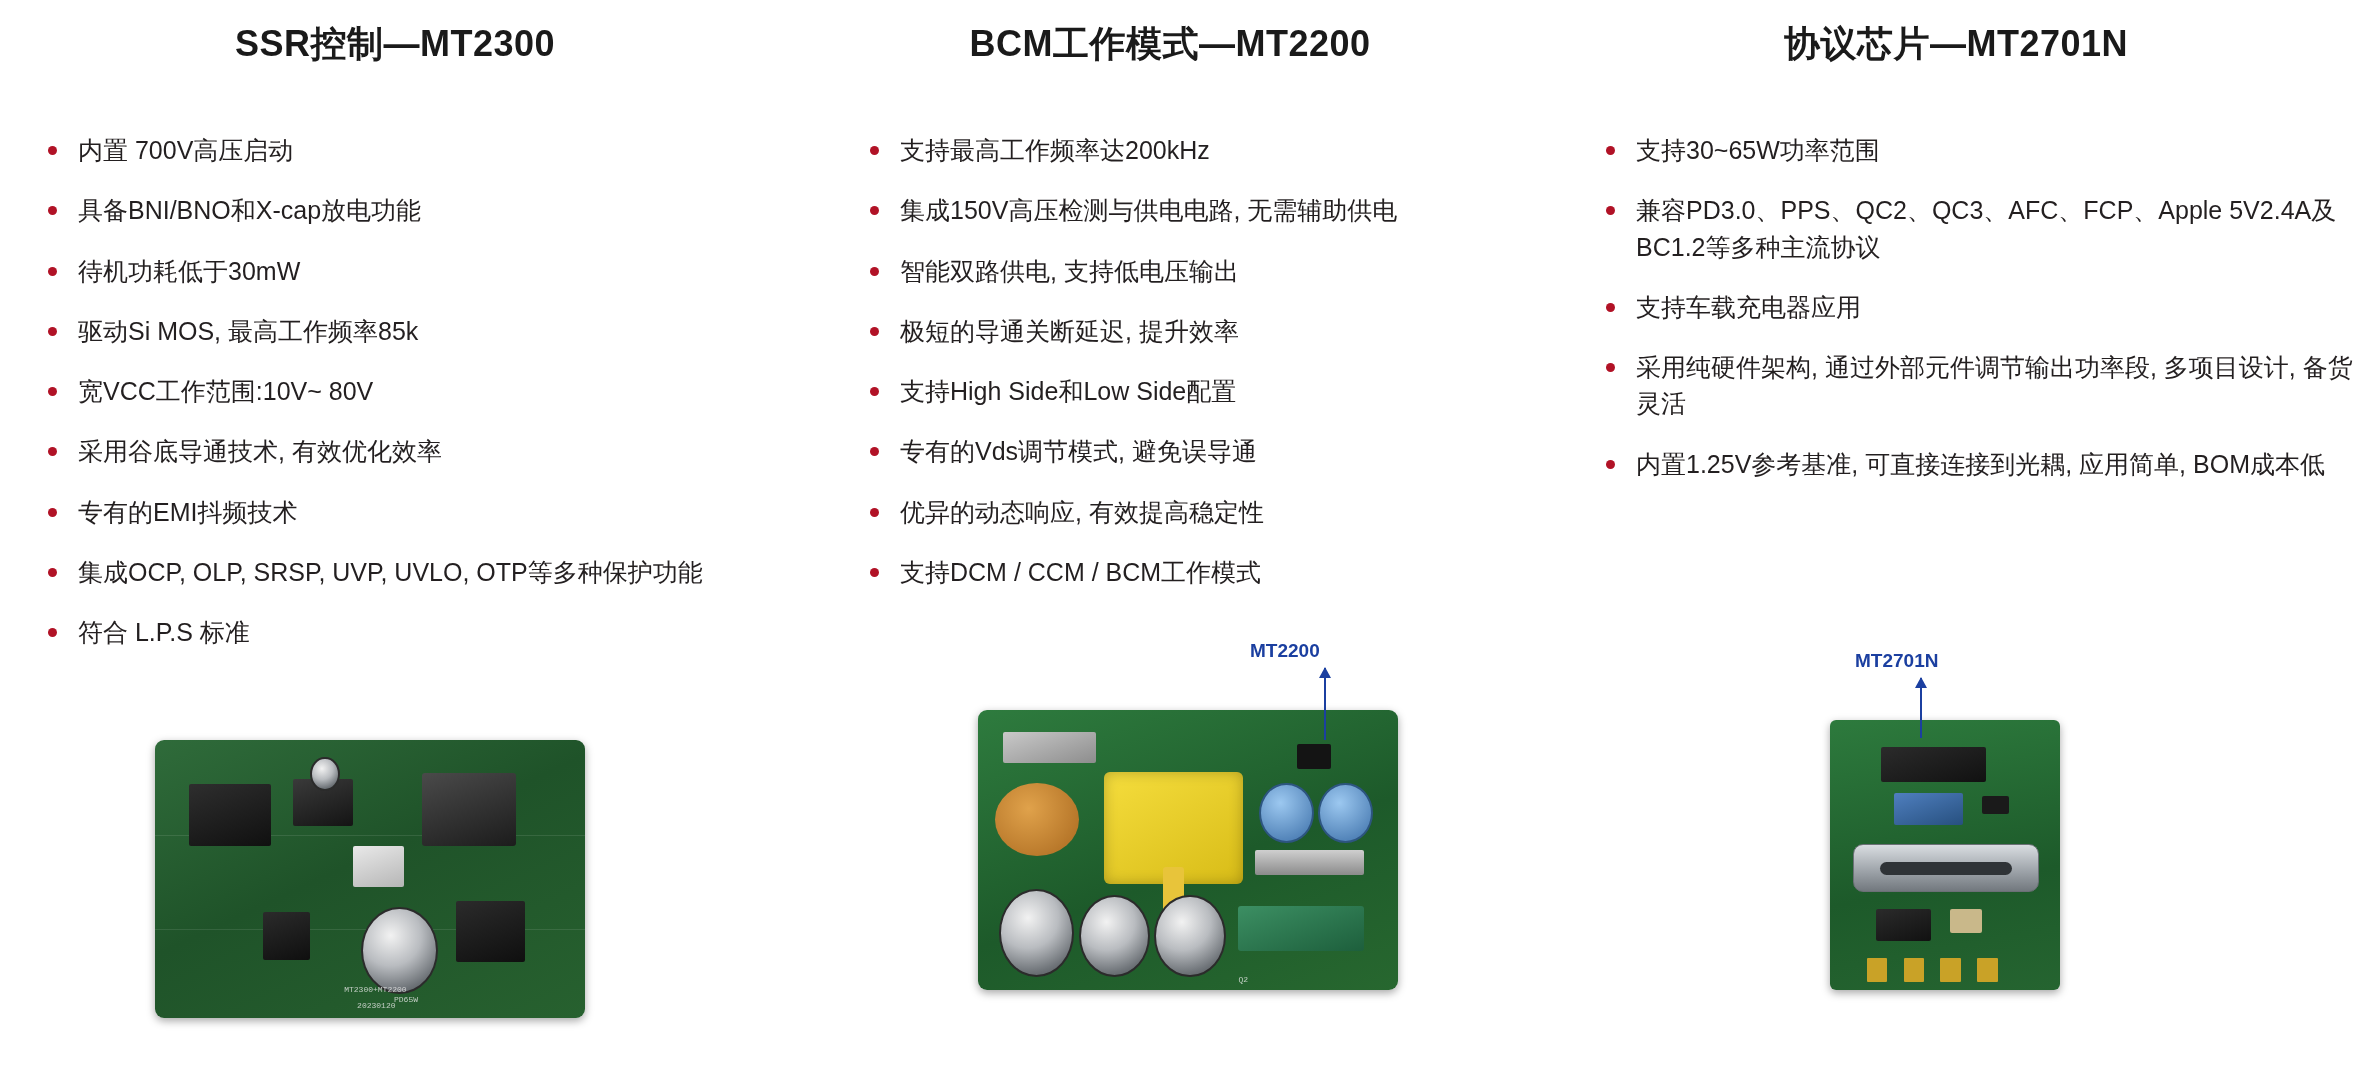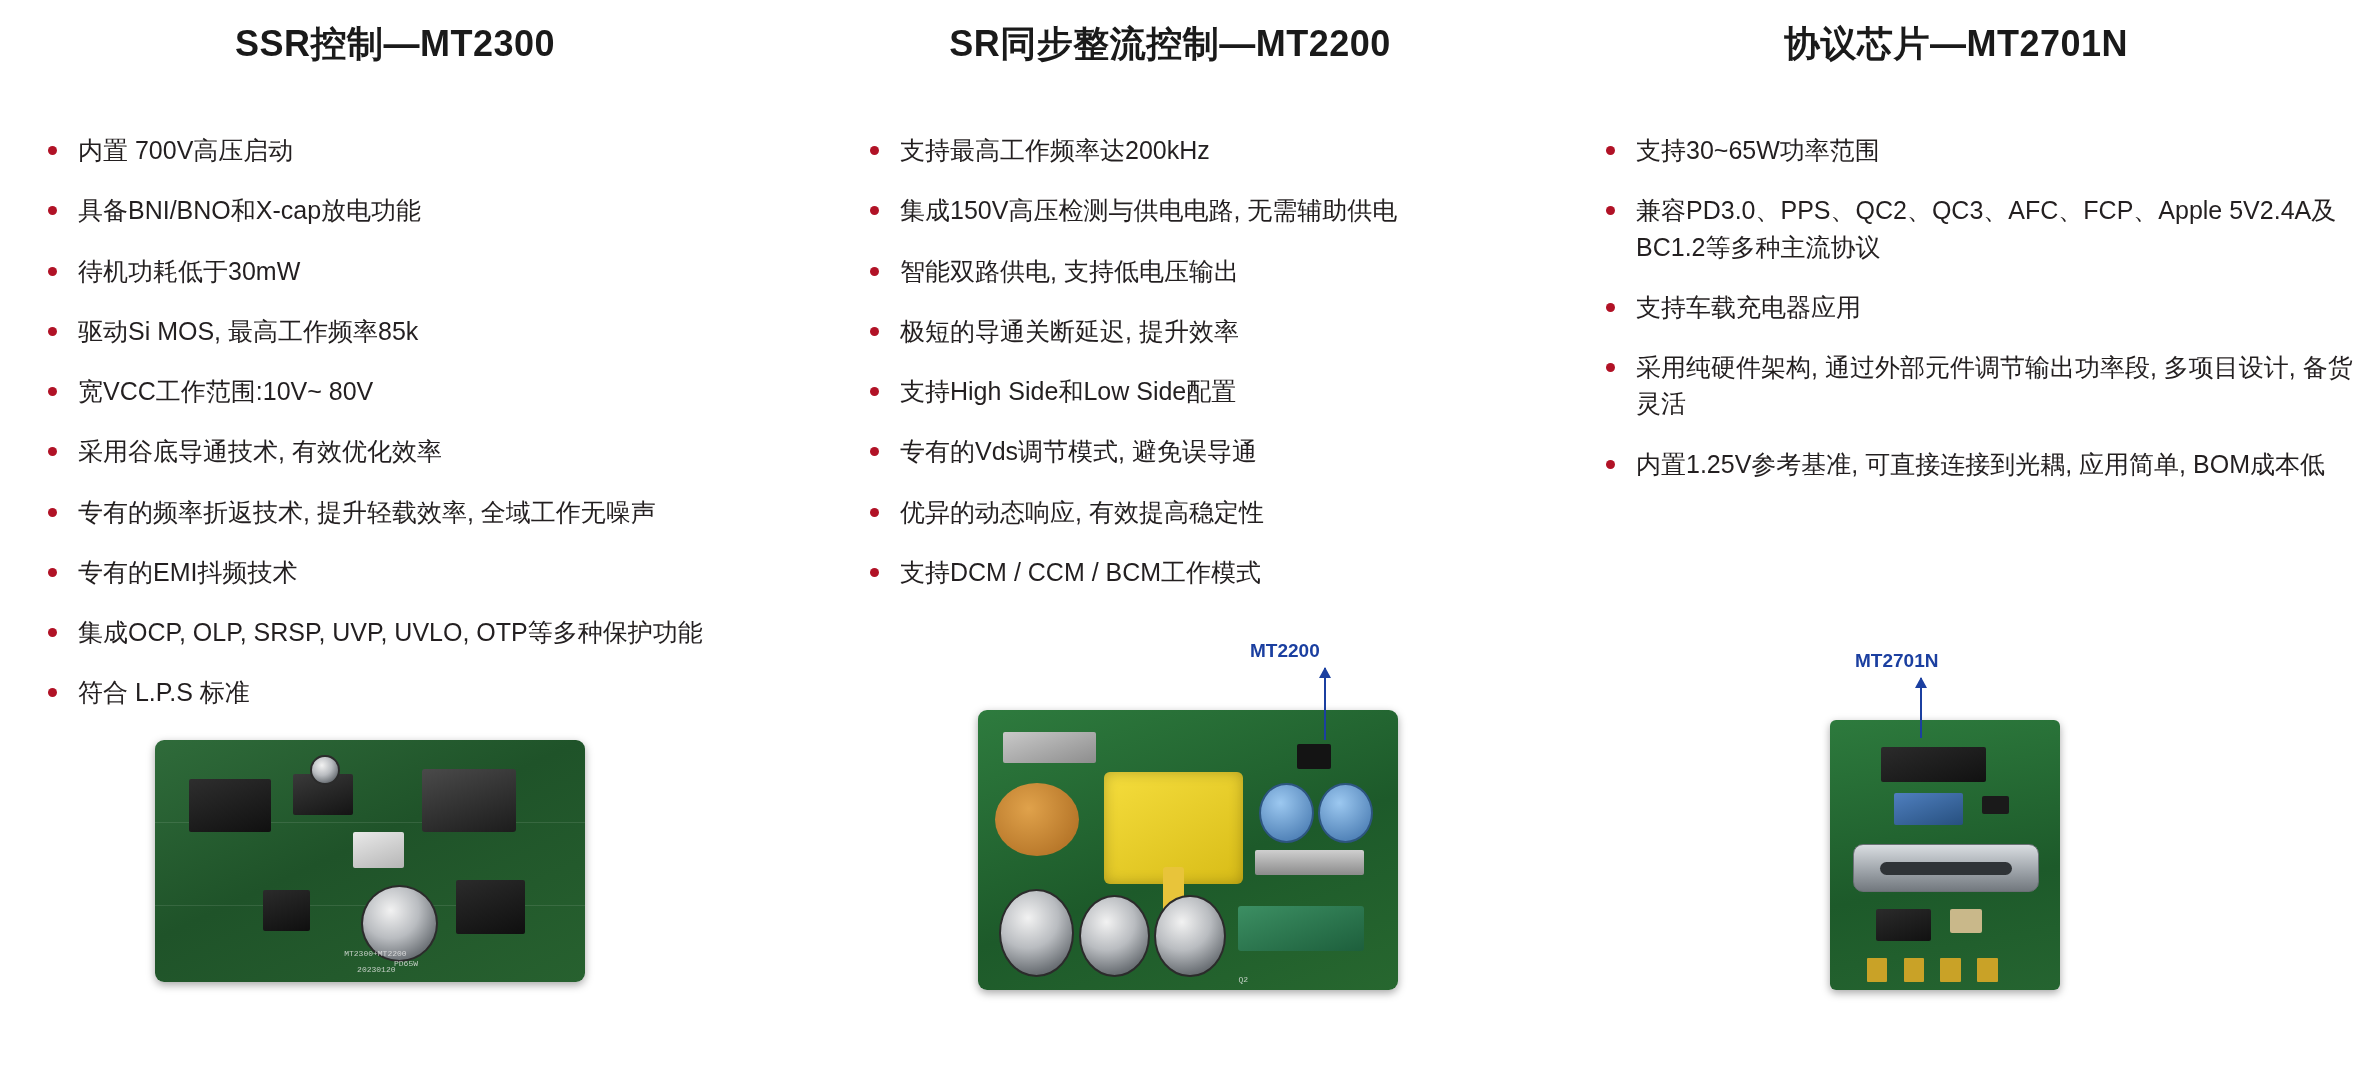--- a/index.html
+++ b/index.html
@@ -51,21 +51,21 @@
     content:"";
     position:absolute;
     left:8px;top:14px;
     width:9px;height:9px;
     border-radius:50%;
     background:#b11226;
   }
 
   
   .board-wrap{position:absolute;}
-  #board1{left:155px;top:740px;width:430px;height:242px;}
+  #board1{left:155px;top:740px;width:430px;height:278px;}
   #board2{left:930px;top:710px;width:420px;height:280px;margin-left:48px;}
   #board3{left:1830px;top:720px;width:230px;height:270px;}
 
   .callout{
     position:absolute;
     color:#1b3fa0;
     font-size:19px;
     font-weight:700;
     white-space:nowrap;
   }
@@ -108,29 +108,28 @@
 
   <div class="col" id="col1">
     <div class="col-title">SSR控制—MT2300</div>
     <ul class="bullets">
       <li>内置 700V高压启动</li>
       <li>具备BNI/BNO和X-cap放电功能</li>
       <li>待机功耗低于30mW</li>
       <li>驱动Si MOS, 最高工作频率85k</li>
       <li>宽VCC工作范围:10V~ 80V</li>
       <li>采用谷底导通技术, 有效优化效率</li>
-      <li>专有的频率折返技术, 提升轻载效率, 全域工作无噪声</li>
       <li>专有的EMI抖频技术</li>
       <li>集成OCP, OLP, SRSP, UVP, UVLO, OTP等多种保护功能</li>
       <li>符合 L.P.S 标准</li>
     </ul>
   </div>
 
   <div class="col" id="col2">
-    <div class="col-title">SR同步整流控制—MT2200</div>
+    <div class="col-title">BCM工作模式—MT2200</div>
     <ul class="bullets">
       <li>支持最高工作频率达200kHz</li>
       <li>集成150V高压检测与供电电路, 无需辅助供电</li>
       <li>智能双路供电, 支持低电压输出</li>
       <li>极短的导通关断延迟, 提升效率</li>
       <li>支持High Side和Low Side配置</li>
       <li>专有的Vds调节模式, 避免误导通</li>
       <li>优异的动态响应, 有效提高稳定性</li>
       <li>支持DCM / CCM / BCM工作模式</li>
     </ul>

